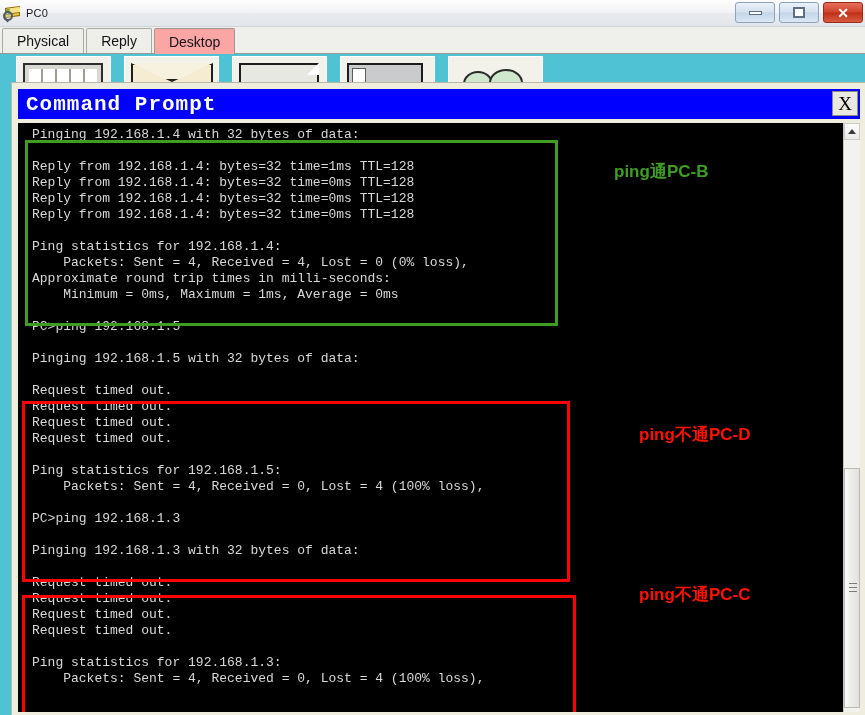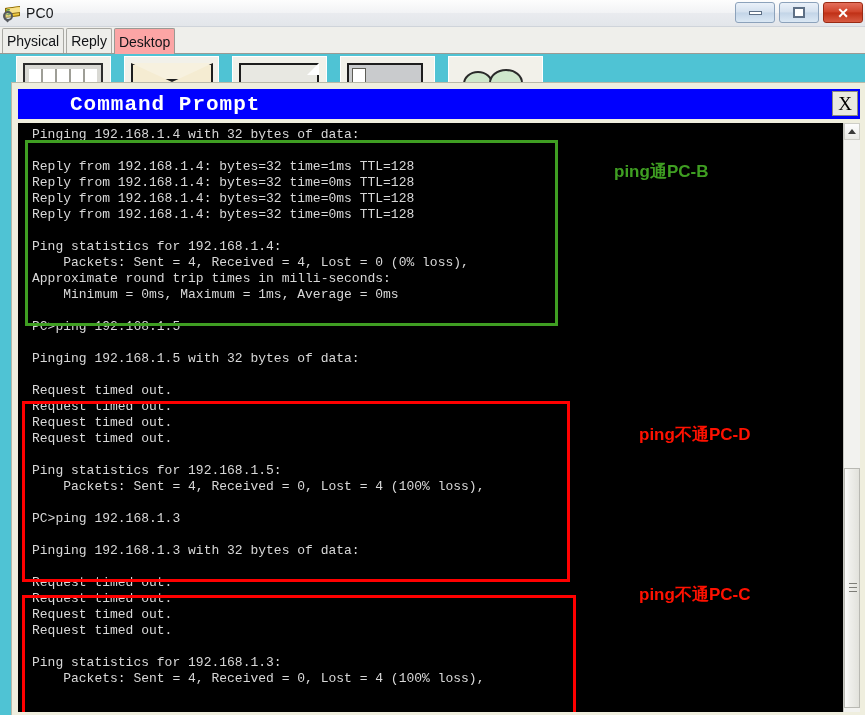--- a/index.html
+++ b/index.html
@@ -60,21 +60,21 @@
     z-index: 4;
   }
   .win-icon .handle {
     position: absolute; left: 1px; top: 16px;
     width: 5px; height: 2px;
     background: #55595e;
     transform: rotate(45deg);
     z-index: 4;
   }
   .win-title {
-    font-size: 14px;
+    font-size: 11px;
     color: #16181a;
     letter-spacing: 0.2px;
   }
   .win-buttons {
     position: absolute; right: 2px; top: 2px;
     display: flex; gap: 4px;
   }
   .win-btn {
     width: 40px; height: 21px;
     border: 1px solid #8ca2bb;
@@ -104,21 +104,21 @@
   .tabstrip {
     position: absolute; left: 0; top: 27px;
     width: 865px; height: 27px;
     background: #efefeb;
     border-bottom: 1px solid #9a9a94;
     display: flex; align-items: flex-end;
     padding-left: 2px;
   }
   .tab {
     height: 25px;
-    padding: 0 4px;
+    padding: 0 14px;
     display: flex; align-items: center;
     font-size: 14px;
     color: #111316;
     background: #eeeeea;
     border: 1px solid #a9a9a3;
     border-bottom: none;
     border-radius: 2px 2px 0 0;
     margin-right: 2px;
     cursor: pointer;
     position: relative;
@@ -202,21 +202,21 @@
     position: absolute; left: 11px; top: 28px;
     width: 854px; height: 633px;
     background: #efeede;
     border: 1px solid #b9b8a8;
     border-right: none; border-bottom: none;
   }
   .cmd-title {
     position: absolute; left: 6px; top: 6px;
     width: 842px; height: 30px;
     background: #0000ff;
-    display: flex; align-items: center; padding-left: 44px;
+    display: flex; align-items: center;
   }
   .cmd-title-text {
     color: #ffffff;
     font-family: "Liberation Mono", monospace;
     font-size: 21px;
     font-weight: bold;
     letter-spacing: 1px;
     margin-left: 8px;
   }
   .cmd-x {

